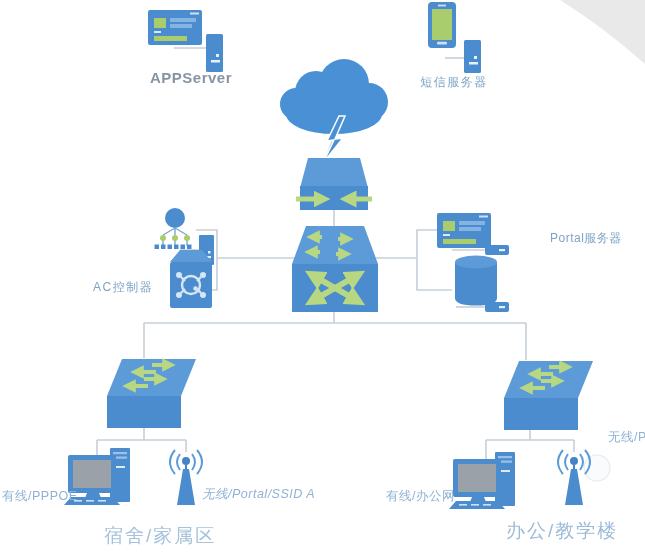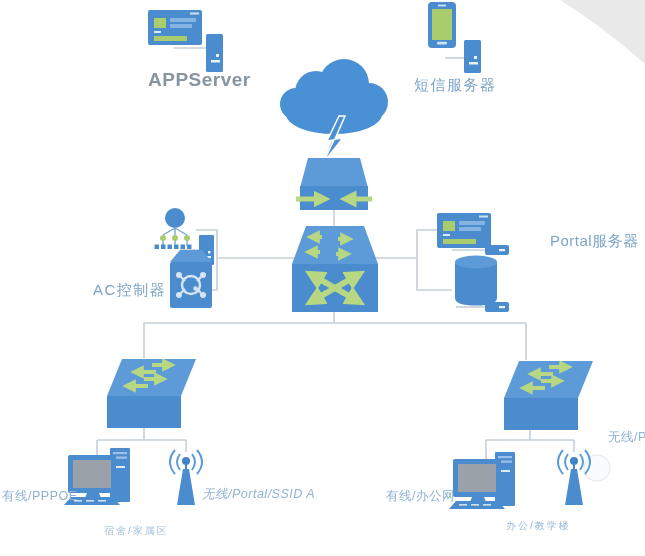--- a/index.html
+++ b/index.html
@@ -2,24 +2,24 @@
 <html><head>
 <meta charset="utf-8">
 <style>
   html,body{margin:0;padding:0;background:#ffffff;}
   #stage{
     position:relative;width:645px;height:556px;overflow:hidden;background:#ffffff;
     font-family:"Liberation Sans",sans-serif;
   }
   #diagram-svg{position:absolute;left:0;top:0;}
   .lbl{position:absolute;white-space:nowrap;line-height:1.15;}
-  .lbl-side{font-size:15px;letter-spacing:1.5px;color:#7da4c6;}
-  .lbl-app{font-size:19px;font-weight:bold;color:#8795a2;letter-spacing:.5px;}
+  .lbl-side{font-size:12px;letter-spacing:1.5px;color:#7da4c6;}
+  .lbl-app{font-size:15px;font-weight:bold;color:#8795a2;letter-spacing:.5px;}
   .lbl-dev{font-size:12.5px;letter-spacing:.5px;color:#8fb2d3;}
-  .lbl-zone{font-size:10px;letter-spacing:2px;color:#a6c2db;}
+  .lbl-zone{font-size:19px;letter-spacing:2px;color:#a6c2db;}
 </style>
 </head>
 <body>
 
 <div id="stage">
 
   <svg id="diagram-svg" width="645" height="556" viewBox="0 0 645 556">
     <defs>
       <marker id="ah" viewBox="0 0 10 10" refX="5" refY="5" markerWidth="3.4" markerHeight="3.4" orient="auto">
         <path d="M0,0 L10,5 L0,10 Z" fill="#b7d783"></path>

